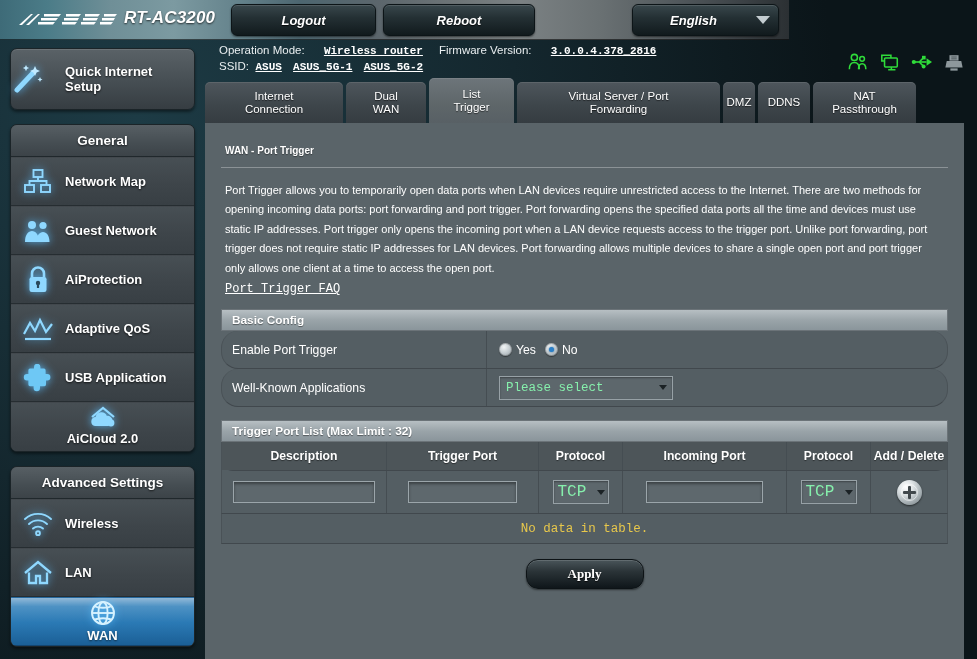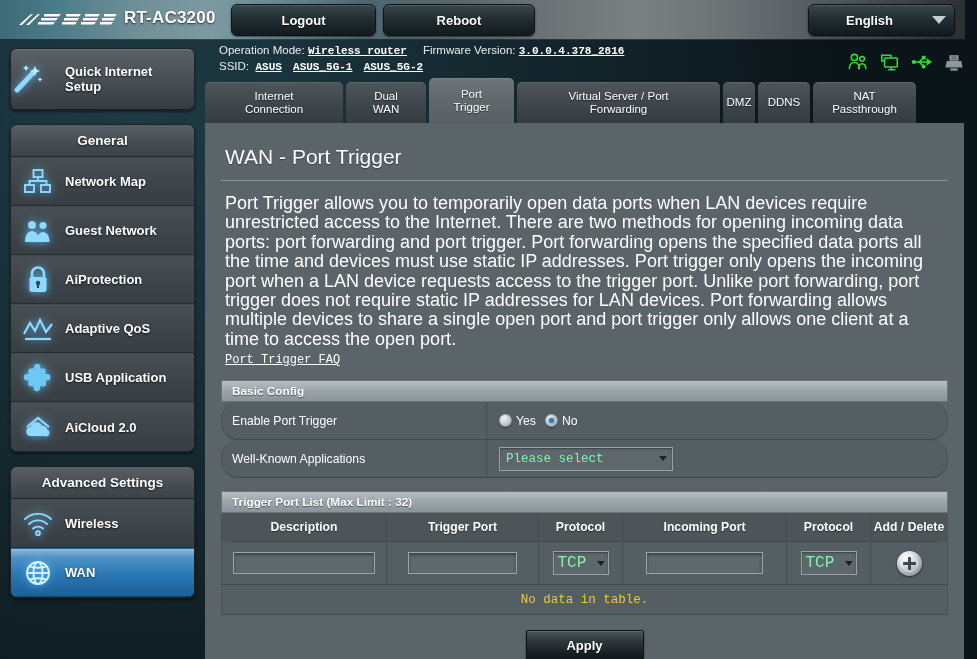--- a/index.html
+++ b/index.html
@@ -16,27 +16,28 @@
     width: 977px; height: 659px;
     background:
       radial-gradient(circle at 14% 18%, #1d3b45 0%, #14272e 38%, #0b1519 70%),
       linear-gradient(160deg, #16303a 0%, #0d1a20 60%, #070d10 100%);
     overflow: hidden;
   }
 
   
   #header {
     position: absolute; left: 0; top: 0;
-    width: 965px; height: 40px;
+    width: 789px; height: 40px;
     background:
       linear-gradient(90deg,
         #3e6b78 0%, #4b7c88 6%, #6f8f97 14%,
         #7c9aa1 22%, #65838c 30%, #4d6670 38%,
         #5c666c 48%, #6e7577 58%, #7b8183 66%,
         #6a7173 76%, #51585c 86%, #3c4246 94%, #2b3033 100%);
+    font-style: italic;
   }
   #header::after {
     content: ""; position: absolute; left: 0; bottom: 0;
     width: 100%; height: 1px; background: rgba(0,0,0,.55);
   }
 
   #asus-logo {
     position: absolute; left: 18px; top: 9px;
     width: 100px; height: 22px;
     display: flex; align-items: center;
@@ -93,20 +94,21 @@
     color: #fff; font-size: 11.5px;
   }
   .info-row { position: absolute; left: 14px; white-space: nowrap; }
   #info-row-1 { top: 4px; }
   #info-row-2 { top: 20px; }
   .info-label { color: #e9eef0; }
   .info-val {
     color: #fff; font-weight: bold; text-decoration: underline;
     font-family: "Liberation Mono", monospace; font-size: 11px;
     cursor: pointer;
+    margin-left: 16px;
   }
   .ssid-link {
     color: #fff; font-weight: bold; text-decoration: underline;
     font-family: "Liberation Mono", monospace; font-size: 11px;
     cursor: pointer; margin-right: 8px;
   }
   #status-icons {
     position: absolute; right: 12px; top: 12px;
     display: flex; gap: 10px; align-items: center;
   }
@@ -137,30 +139,30 @@
   
   #panel {
     position: absolute; left: 205px; top: 123px;
     width: 759px; height: 536px;
     background: #5a6469;
     padding: 0 12px;
   }
 
   #page-title {
     margin: 22px 0 0 8px;
-    font-size: 21px; font-weight: normal; color: #fff;
+    font-size: 10px; font-weight: bold; color: #fff;
     text-shadow: 0 1px 1px rgba(0,0,0,.4);
   }
   #title-rule {
     margin: 11px 4px 0 4px; height: 1px;
     background: rgba(255,255,255,.30);
   }
   #desc {
     margin: 13px 8px 0 8px;
-    font-size: 18px; line-height: 19.4px; color: #fff;
+    font-size: 11px; line-height: 19.4px; color: #fff;
     text-align: left;
   }
   #faq-link {
     display: inline-block; margin: 4px 0 0 8px;
     font-family: "Liberation Mono", monospace;
     font-size: 12px; color: #fff; text-decoration: underline;
     cursor: pointer;
   }
 
   
@@ -311,26 +313,26 @@
     background: #545e63;
     border-left: 1px solid #4a5257; border-right: 1px solid #4a5257;
     border-bottom: 1px solid #41484d;
   }
 
   #apply-wrap {
     display: flex; justify-content: center; margin-top: 15px;
   }
   #apply-btn {
     width: 118px; height: 30px;
-    border: 1px solid #0d1316; border-radius: 2px;
+    border: 1px solid #0d1316; border-radius: 12px;
     background: linear-gradient(180deg, #4a555a 0%, #2b3438 40%, #0f161a 100%);
     box-shadow: inset 0 1px 0 rgba(255,255,255,.14), 0 1px 2px rgba(0,0,0,.5);
     color: #fff; font-size: 13px; font-weight: bold;
     display: flex; align-items: center; justify-content: center;
-    cursor: pointer; text-shadow: 0 1px 1px rgba(0,0,0,.8);
+    cursor: pointer; text-shadow: 0 1px 1px rgba(0,0,0,.8); font-family: Liberation Serif, serif;
   }
 
   
   #sidebar { position: absolute; left: 0; top: 48px; width: 205px; }
 
   #qis {
     margin: 0 10px; height: 62px;
     border: 1px solid #1b2428; border-radius: 7px;
     background: linear-gradient(180deg, #5a6267 0%, #464e53 55%, #363d42 100%);
     box-shadow: inset 0 1px 0 rgba(255,255,255,.11), 0 2px 3px rgba(0,0,0,.45);
@@ -358,21 +360,21 @@
     border-bottom: 1px solid #20282c;
   }
   .mi {
     position: relative;
     height: 49px; display: flex; align-items: center;
     background: linear-gradient(180deg, #474f54 0%, #3e454a 55%, #383f44 100%);
     border-bottom: 1px solid #262d31;
     border-top: 1px solid rgba(255,255,255,.05);
     cursor: pointer;
   }
-  .mi:last-child { border-bottom: none; }
+  .mi:last-child { border-bottom: none; flex-direction: column; }
   .mi .mi-icon {
     width: 54px; display: flex; align-items: center; justify-content: center;
   }
   .mi .mi-label {
     font-size: 13px; font-weight: bold; color: #fff;
     text-shadow: 0 1px 2px rgba(0,0,0,.75);
   }
   .mi.active {
     background: linear-gradient(180deg, #92b9d8 0%, #4e92c4 18%, #2b7ab5 52%, #1b5f96 100%);
     border-bottom: 1px solid #15456e;
@@ -494,21 +496,21 @@
   </div>
 
   <div id="tabs">
     <div class="tab" style="width:138px">
       <span><span>Internet</span><br><span>Connection</span></span>
     </div>
     <div class="tab" style="width:80px">
       <span><span>Dual</span><br><span>WAN</span></span>
     </div>
     <div class="tab active" style="width:85px">
-      <span><span>Port</span><br><span>Trigger</span></span>
+      <span><span>List</span><br><span>Trigger</span></span>
     </div>
     <div class="tab" style="width:203px">
       <span><span>Virtual Server / Port</span><br><span>Forwarding</span></span>
     </div>
     <div class="tab" style="width:32px">
       <span>DMZ</span>
     </div>
     <div class="tab" style="width:52px">
       <span>DDNS</span>
     </div>
@@ -718,20 +720,29 @@
               <path d="M3 9 A19 19 0 0 1 29 9"></path>
               <path d="M7 14 A13 13 0 0 1 25 14"></path>
               <path d="M11 18.5 A7.5 7.5 0 0 1 21 18.5"></path>
               <circle cx="16" cy="23.2" r="1.9"></circle>
             </g>
           </svg>
         </span>
         <span class="mi-label">Wireless</span>
       </div>
 
+      <div class="mi">
+        <span class="mi-icon ico">
+          <svg class="glow" width="32" height="28" viewBox="0 0 32 28">
+            <path d="M3 14 L16 3 L29 14" fill="none" stroke="#8fd8ff" stroke-width="2.3"></path>
+            <path d="M7 13.5 V24 h7 v-7 h4 v7 h7 V13.5" fill="none" stroke="#8fd8ff" stroke-width="2.3"></path>
+          </svg>
+        </span>
+        <span class="mi-label">LAN</span>
+      </div>
 
       <div class="mi active">
         <span class="mi-icon ico">
           <svg class="glow" width="30" height="30" viewBox="0 0 30 30">
             <g fill="none" stroke="#d6f2ff" stroke-width="1.9">
               <circle cx="15" cy="15" r="11"></circle>
               <ellipse cx="15" cy="15" rx="4.6" ry="11"></ellipse>
               <path d="M4 15 h22"></path>
               <path d="M6.3 8 C10 10.4 20 10.4 23.7 8"></path>
               <path d="M6.3 22 C10 19.6 20 19.6 23.7 22"></path>

